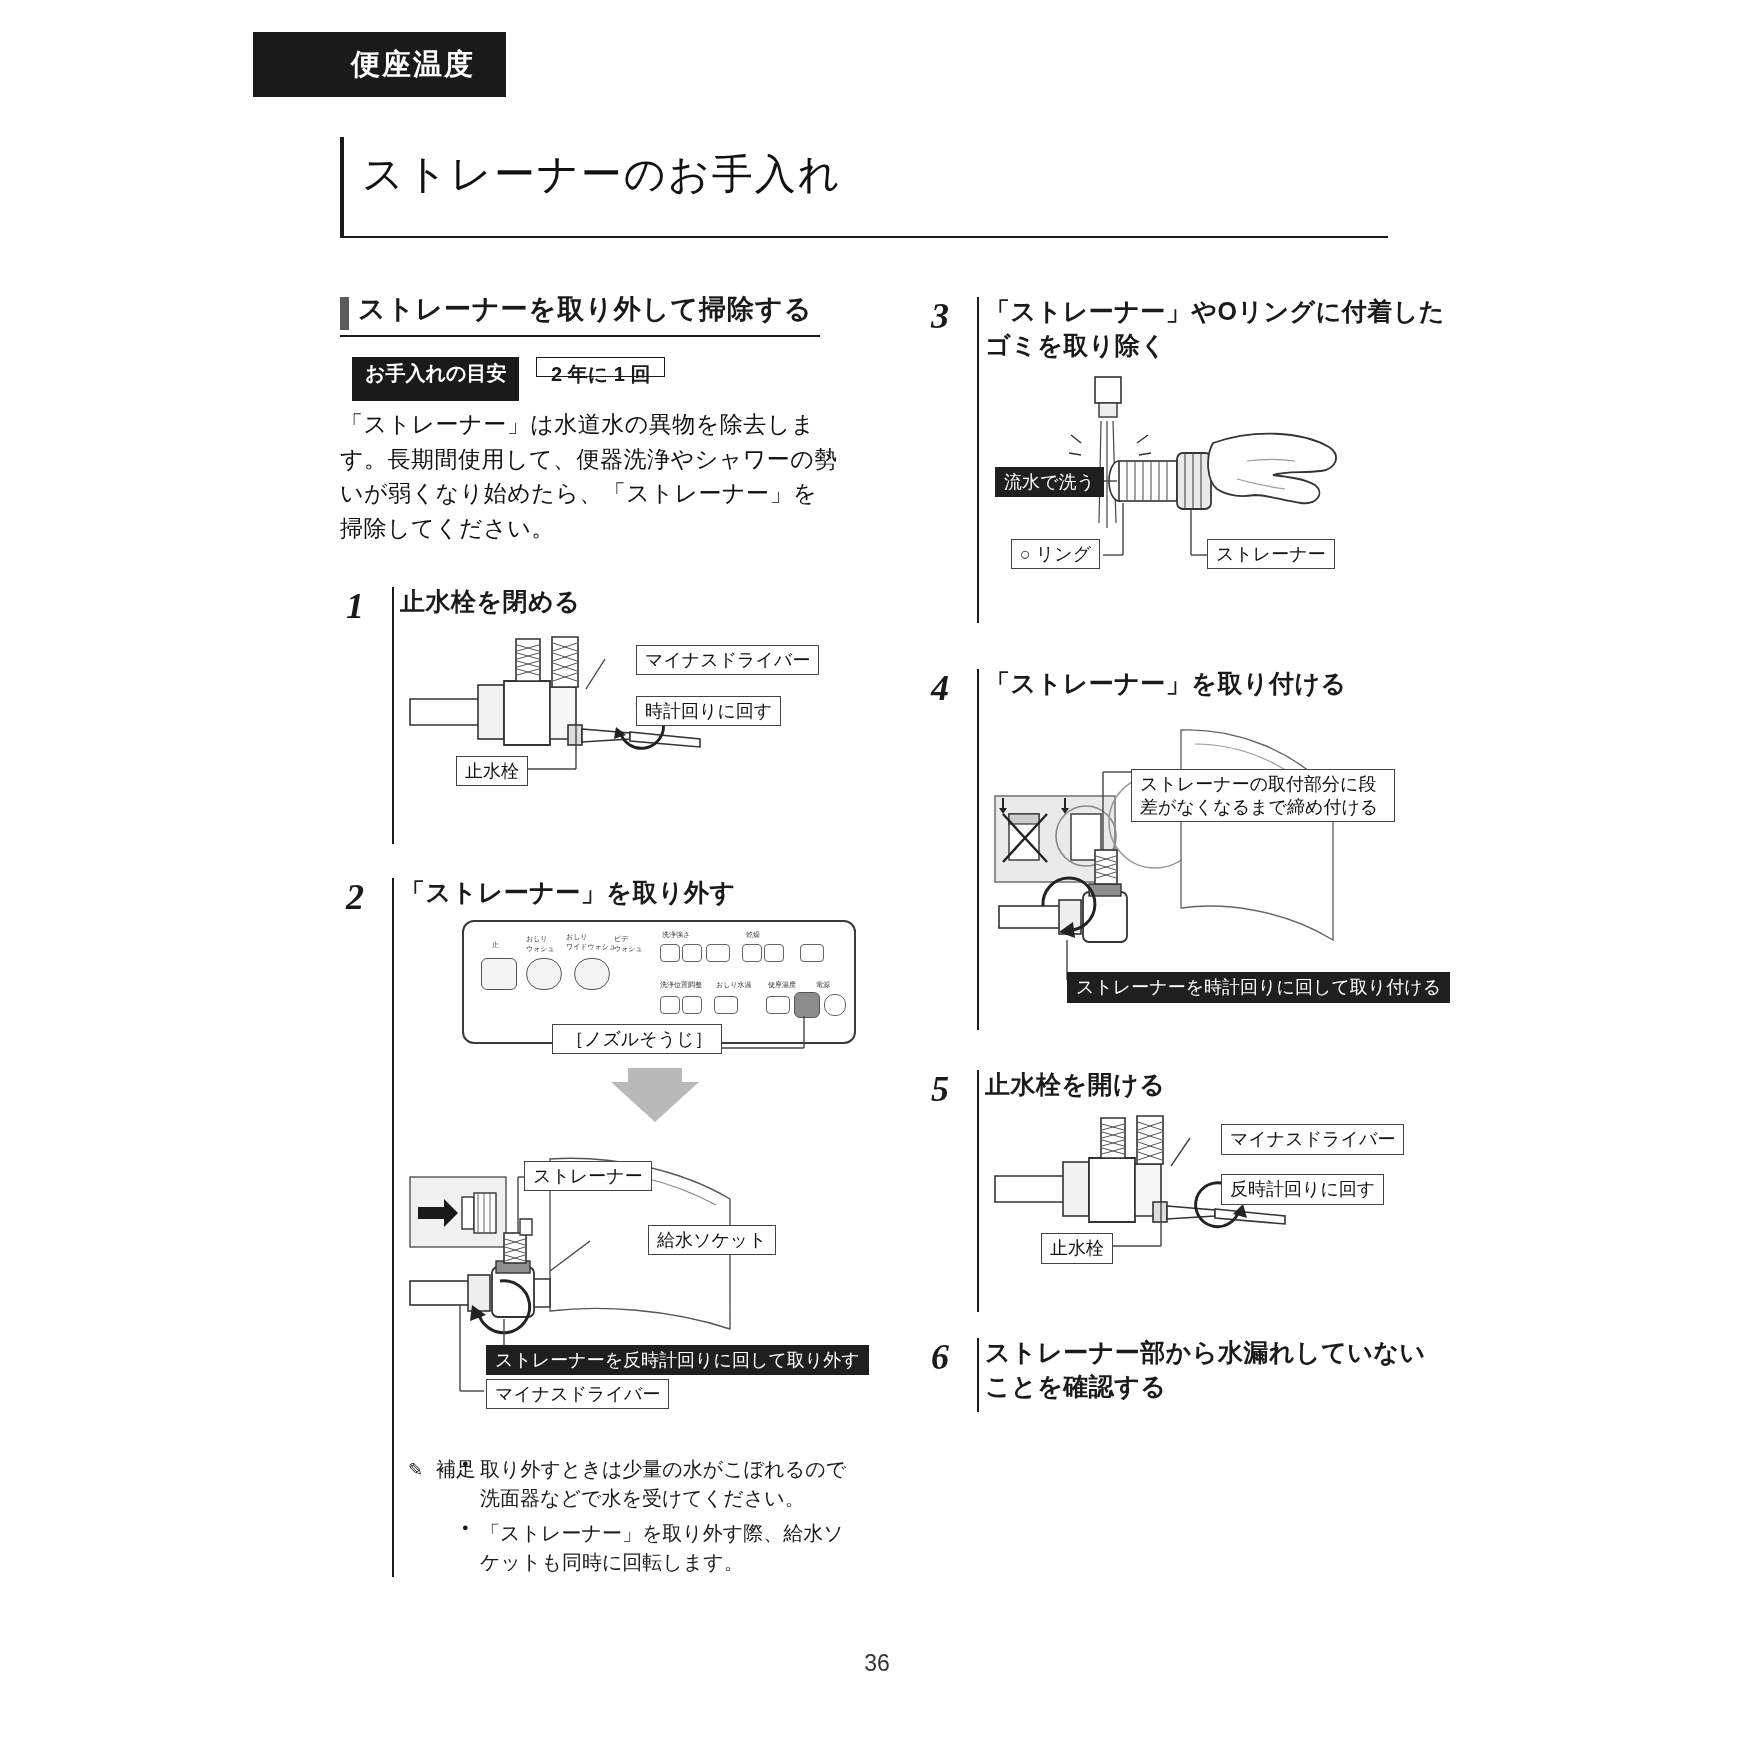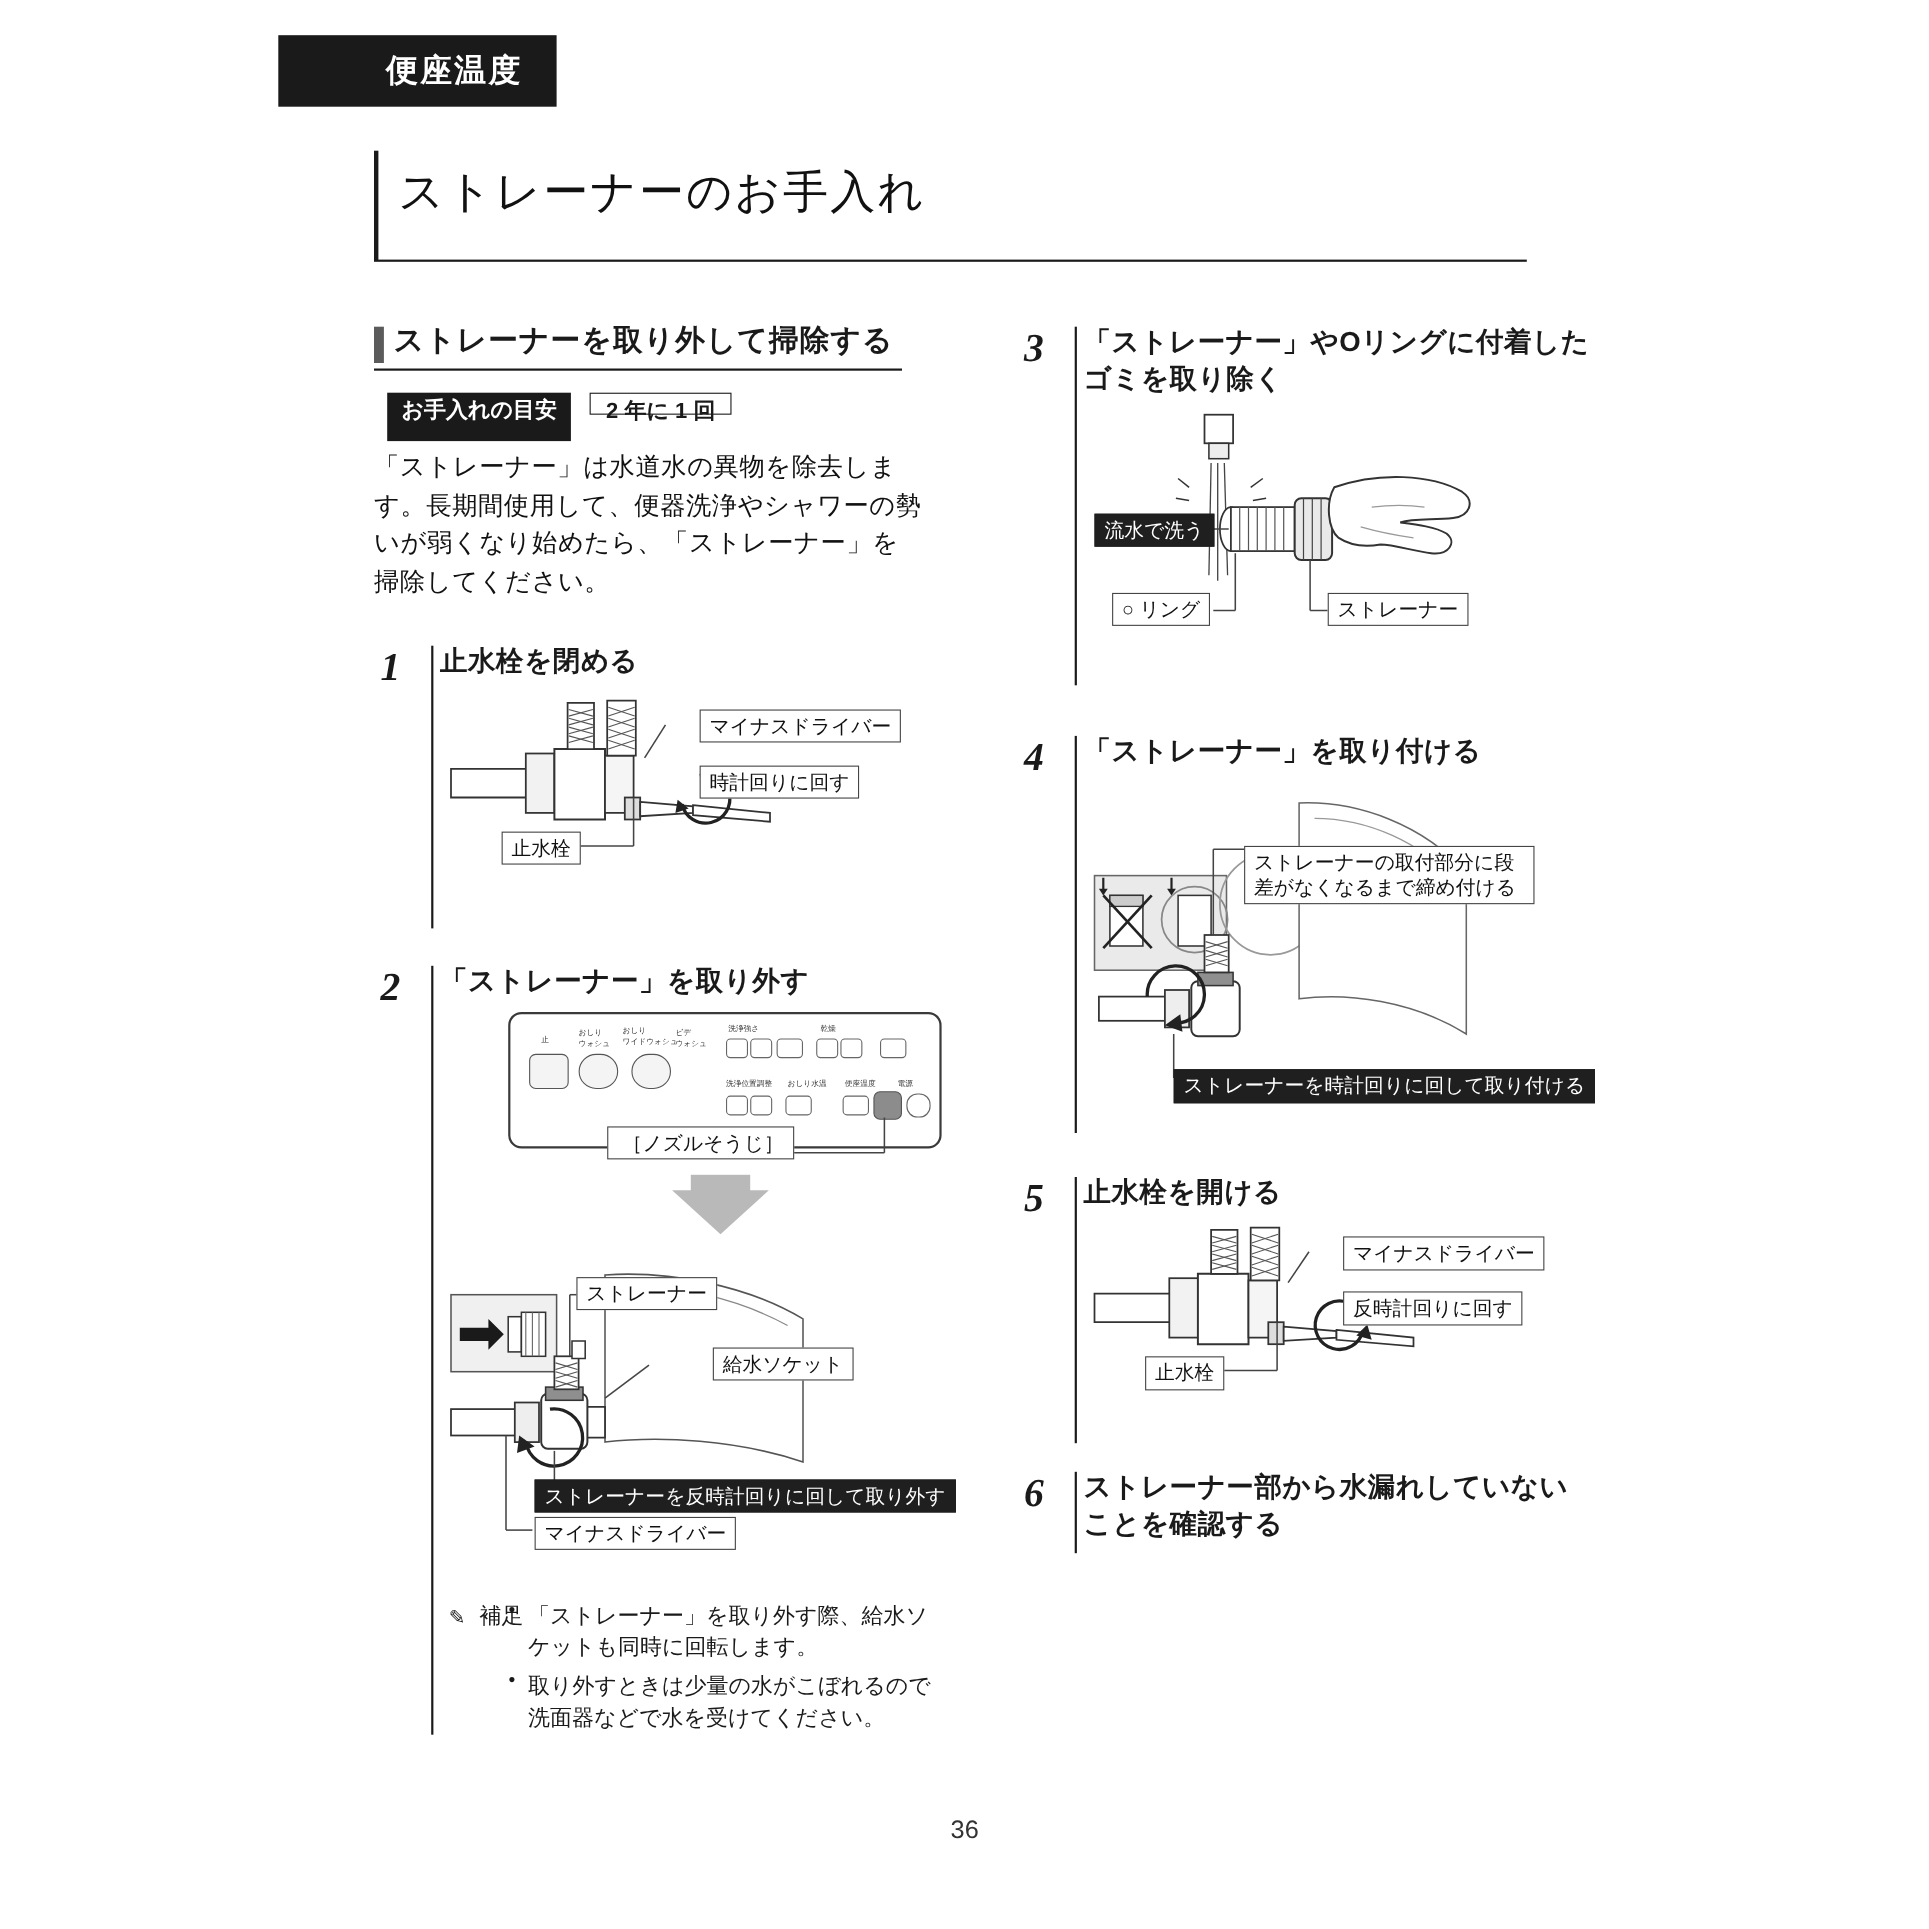--- a/index.html
+++ b/index.html
@@ -287,22 +287,22 @@
         <div class="lab" style="left:124px;top:32px;">ストレーナー</div>
         <div class="lab" style="left:248px;top:96px;">給水ソケット</div>
         <div class="lab dark" style="left:86px;top:216px;">ストレーナーを反時計回りに回して取り外す</div>
         <div class="lab" style="left:86px;top:250px;">マイナスドライバー</div>
       </div>
 
       <div class="note">
         <span class="pen">✎</span>
         <span class="lbl">補足</span>
         <ul style="margin-top:0;">
+          <li>取り外すときは少量の水がこぼれるので洗面器などで水を受けてください。</li>
           <li>「ストレーナー」を取り外す際、給水ソケットも同時に回転します。</li>
-          <li>取り外すときは少量の水がこぼれるので洗面器などで水を受けてください。</li>
         </ul>
       </div>
     </div>
   </div>
 
   <div class="col-right">
 
     <div class="step" style="margin-top:0;">
       <div class="num">3</div>
       <div class="vrule"></div>

